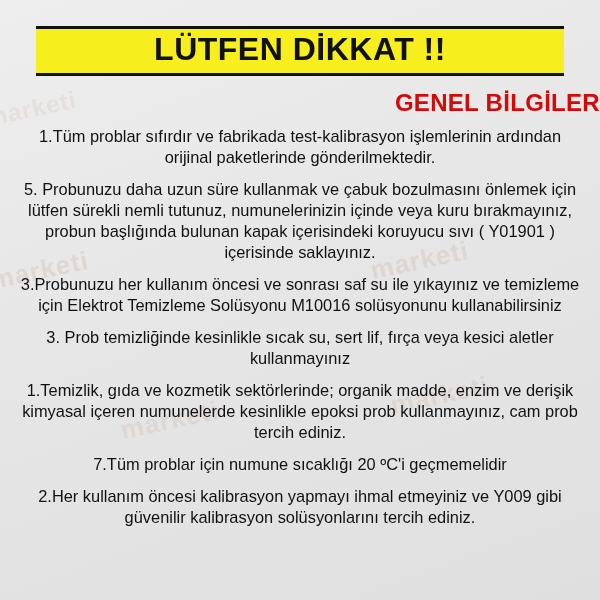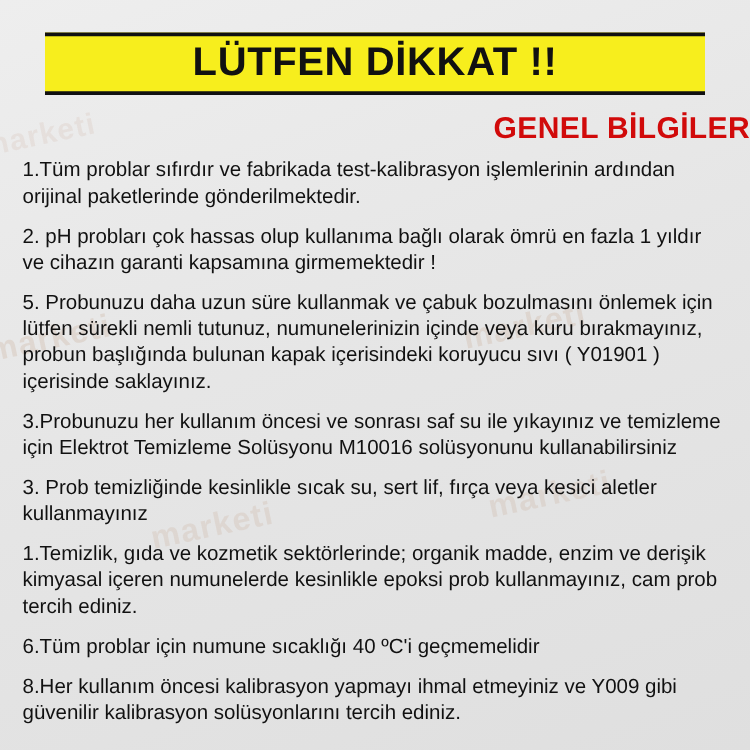--- a/index.html
+++ b/index.html
@@ -63,21 +63,21 @@
     color: #d10a0a;
     margin-top: 13px;
     letter-spacing: 0.3px;
   }
   .content {
     position: relative;
     margin: 8px 14px 0 14px;
   }
   .item {
     position: relative;
-    text-align: left;
+    text-align: center;
     color: #111;
     font-size: 16.4px;
     line-height: 1.28;
     margin-top: 11px;
     padding: 0 4px;
   }
   .item.first { margin-top: 9px; }
 </style>
 </head>
 <body>
@@ -91,22 +91,21 @@
   <div class="watermark wm4">marketi</div>
 
   <div class="header-band">
     <div class="title">LÜTFEN DİKKAT !!</div>
   </div>
 
   <div class="subtitle">GENEL BİLGİLER</div>
 
   <div class="content">
     <div class="item first">1.Tüm problar sıfırdır ve fabrikada test-kalibrasyon işlemlerinin ardından orijinal paketlerinde gönderilmektedir.</div>
-    <div class="item">2. pH probları çok hassas olup kullanıma bağlı olarak ömrü en fazla 1 yıldır ve cihazın garanti kapsamına girmemektedir !</div>
     <div class="item">5. Probunuzu daha uzun süre kullanmak ve çabuk bozulmasını önlemek için lütfen sürekli nemli tutunuz, numunelerinizin içinde veya kuru bırakmayınız, probun başlığında bulunan kapak içerisindeki koruyucu sıvı ( Y01901 ) içerisinde saklayınız.</div>
     <div class="item">3.Probunuzu her kullanım öncesi ve sonrası saf su ile yıkayınız ve temizleme için Elektrot Temizleme Solüsyonu M10016 solüsyonunu kullanabilirsiniz</div>
     <div class="item">3. Prob temizliğinde kesinlikle sıcak su, sert lif, fırça veya kesici aletler kullanmayınız</div>
     <div class="item">1.Temizlik, gıda ve kozmetik sektörlerinde; organik madde, enzim ve derişik kimyasal içeren numunelerde kesinlikle epoksi prob kullanmayınız, cam prob tercih ediniz.</div>
-    <div class="item">6.Tüm problar için numune sıcaklığı 40 ºC'i geçmemelidir</div>
-    <div class="item">8.Her kullanım öncesi kalibrasyon yapmayı ihmal etmeyiniz ve Y009  gibi güvenilir kalibrasyon solüsyonlarını tercih ediniz.</div>
+    <div class="item">7.Tüm problar için numune sıcaklığı 20 ºC'i geçmemelidir</div>
+    <div class="item">2.Her kullanım öncesi kalibrasyon yapmayı ihmal etmeyiniz ve Y009  gibi güvenilir kalibrasyon solüsyonlarını tercih ediniz.</div>
   </div>
 
 </div>
 
 </body></html>

